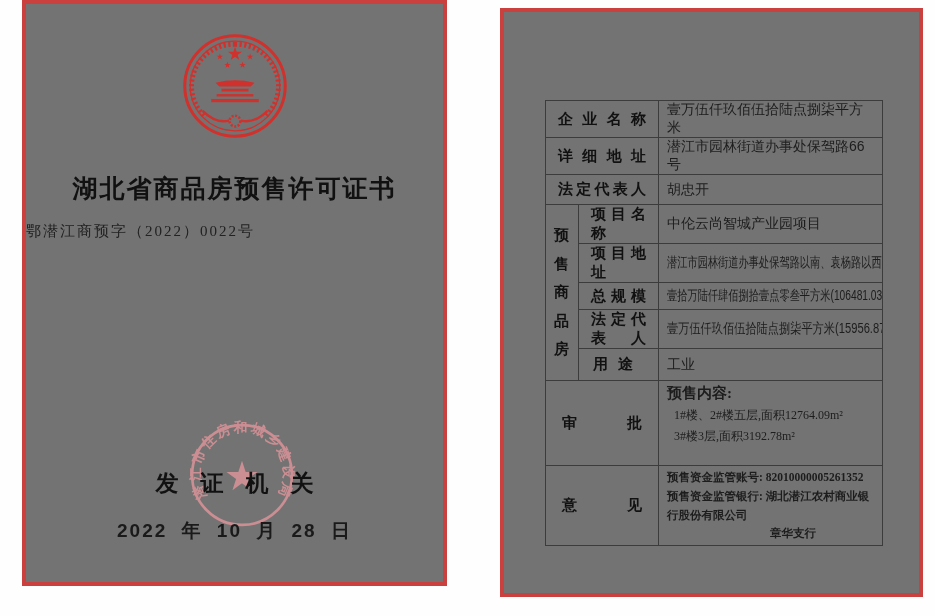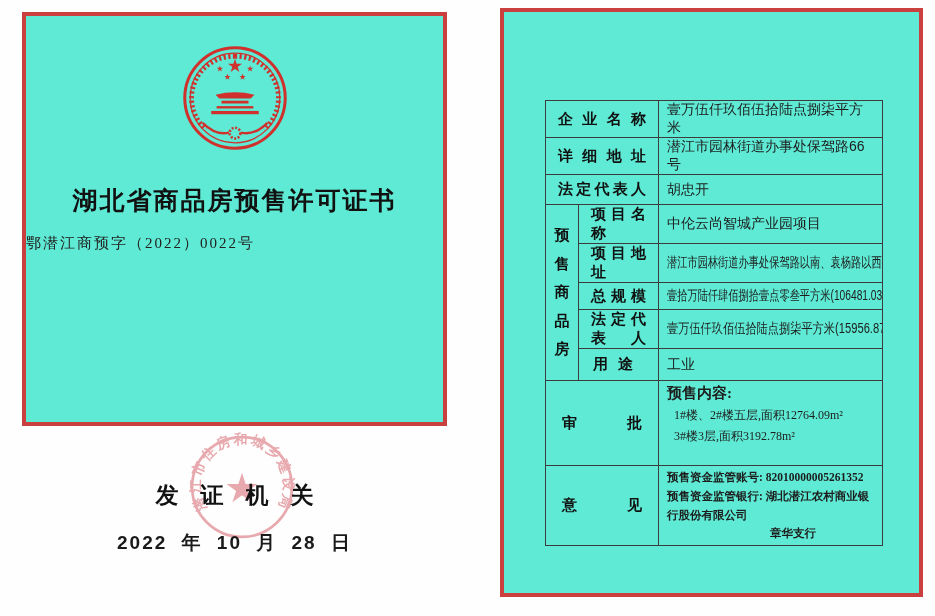--- a/index.html
+++ b/index.html
@@ -1,19 +1,19 @@
 <!DOCTYPE html>
 <html><head>
 <meta charset="utf-8">
 <style>
   html,body{margin:0;padding:0;background:#ffffff;}
   .canvas{position:relative;width:935px;height:616px;background:#fefefe;overflow:hidden;
           font-family:"Liberation Sans",sans-serif;color:#1f1f1f;}
-  .page{position:absolute;box-sizing:border-box;border:4px solid #c9403f;background:#5eead4;}
-  .page-left{left:22px;top:12px;width:425px;height:414px;}
+  .page{position:absolute;box-sizing:border-box;border:4px solid #c9403f;background:#737373;}
+  .page-left{left:22px;top:0;width:425px;height:586px;}
   .page-right{left:500px;top:8px;width:423px;height:589px;}
 
   
   .emblem{position:absolute;left:50%;top:28px;transform:translateX(-50%);}
   .cert-title{position:absolute;left:0;right:0;top:168px;text-align:center;
               font-size:25px;font-weight:bold;letter-spacing:2px;color:#111;}
   .cert-number{position:absolute;left:0;right:0;top:218px;
                font-family:"Liberation Serif",serif;font-size:15px;letter-spacing:2px;color:#222;}
   .issuer{position:absolute;left:0;right:0;top:464px;text-align:center;z-index:2;
           font-size:23px;font-weight:bold;letter-spacing:22px;padding-left:22px;color:#111;}
@@ -22,21 +22,21 @@
   .seal{position:absolute;left:160px;top:414px;z-index:1;opacity:0.8;}
 
   
   .cert-table{position:absolute;left:41px;top:88px;width:337px;border-collapse:collapse;
               table-layout:fixed;}
   .cert-table td{border:1px solid #3c3c3c;overflow:hidden;}
   .cell-label{font-weight:bold;font-size:15px;color:#111;
               text-align:justify;text-align-last:justify;padding:0 12px;}
   .cell-label.wide{padding:0 16px;}
   .cell-label.left{text-align:center;text-align-last:left;padding-left:14px;letter-spacing:10px;margin-top:36px;}
-  .cell-group{font-weight:bold;font-size:15px;color:#111;text-align:center;
+  .cell-group{font-weight:bold;font-size:15px;color:#111;text-align:left;
               word-break:break-all;line-height:28.5px;padding:0 8px;vertical-align:middle;}
   .cell-value{font-size:14px;padding:0 8px;color:#1d1d1d;vertical-align:middle;}
   .fit{display:inline-block;transform:scaleX(0.73);transform-origin:0 50%;white-space:nowrap;}
   .fit2{display:inline-block;transform:scaleX(0.80);transform-origin:0 50%;white-space:nowrap;}
   .cell-approval{vertical-align:top;padding:3px 8px;margin-top:8px;}
   .approval-title{font-family:"Liberation Serif",serif;font-weight:bold;font-size:15px;}
   .approval-line{font-family:"Liberation Serif",serif;font-size:12px;padding-left:7px;margin-top:4px;}
   .cell-opinion{vertical-align:middle;padding:0 8px;}
   .opinion-line{font-family:"Liberation Serif",serif;font-weight:bold;font-size:11.5px;line-height:1.65;}
   .opinion-indent{padding-left:103px;}

